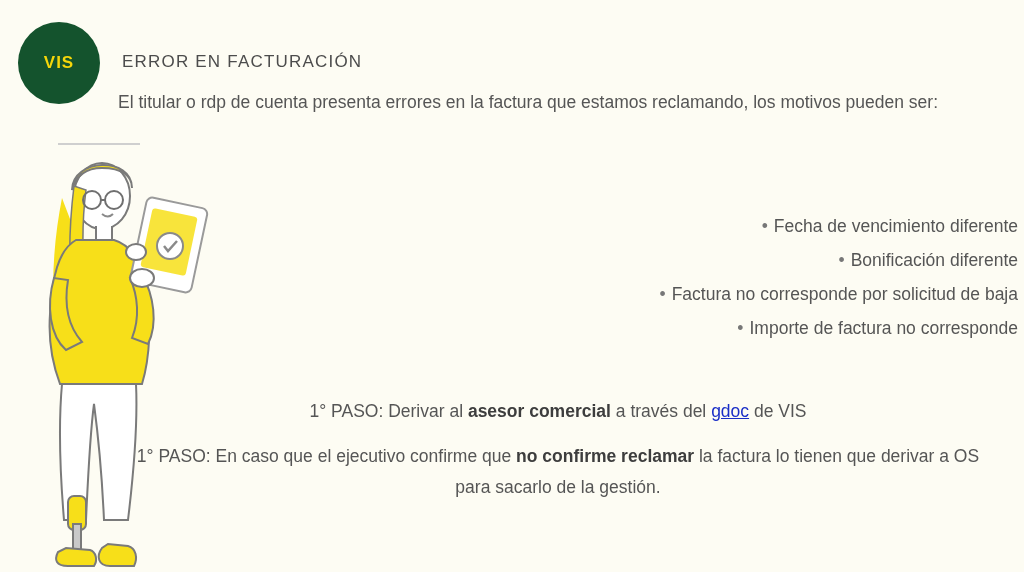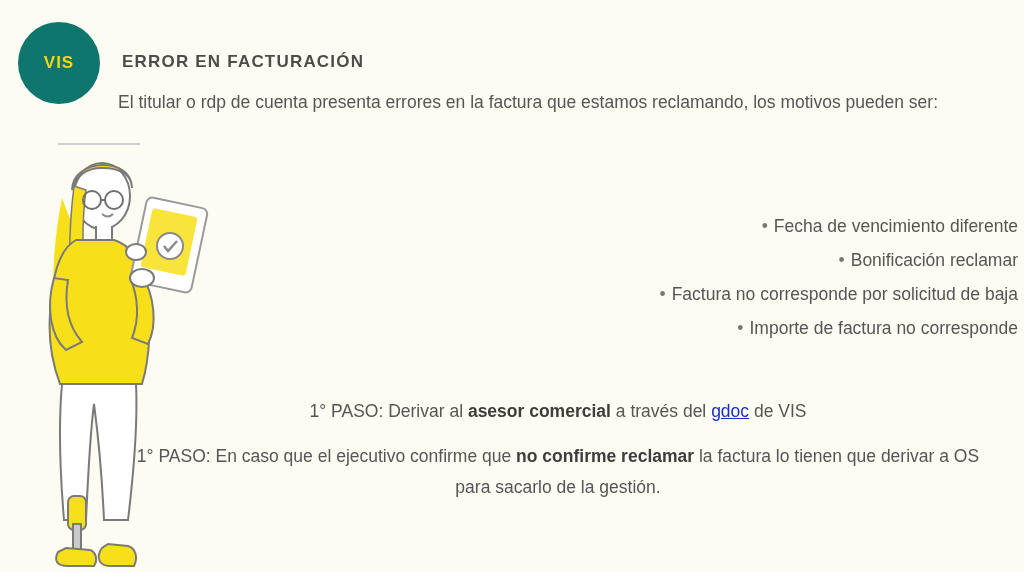--- a/index.html
+++ b/index.html
@@ -17,39 +17,39 @@
   }
 
   
   #logo-badge {
     position: absolute;
     left: 18px;
     top: 22px;
     width: 82px;
     height: 82px;
     border-radius: 50%;
-    background: #0f766e;
+    background: #14532d;
     display: flex;
     align-items: center;
     justify-content: center;
   }
   #logo-badge .logo-text {
     color: #f5d60a;
     font-weight: bold;
     font-size: 17px;
     letter-spacing: 1px;
   }
 
   
   #slide-title {
     position: absolute;
     left: 122px;
     top: 52px;
     font-size: 17px;
-    font-weight: bold;
+    font-weight: normal;
     letter-spacing: 1.2px;
     color: #4c4c4c;
   }
 
   
   #intro-paragraph {
     position: absolute;
     left: 118px;
     top: 88px;
     width: 890px;
@@ -118,21 +118,21 @@
 
 <div id="slide-title">ERROR EN FACTURACIÓN</div>
 
 <div id="intro-paragraph">El titular o rdp de cuenta presenta errores en la factura que estamos reclamando, los motivos pueden ser:</div>
 
 <ul id="reason-list">
   <li>
     <span class="bullet-dot">•</span><span>Fecha de vencimiento diferente</span>
   </li>
   <li>
-    <span class="bullet-dot">•</span><span>Bonificación reclamar</span>
+    <span class="bullet-dot">•</span><span>Bonificación diferente</span>
   </li>
   <li>
     <span class="bullet-dot">•</span><span>Factura no corresponde por solicitud de baja</span>
   </li>
   <li>
     <span class="bullet-dot">•</span><span>Importe de factura no corresponde</span>
   </li>
 </ul>
 
 <div class="step-line" id="step-one">

